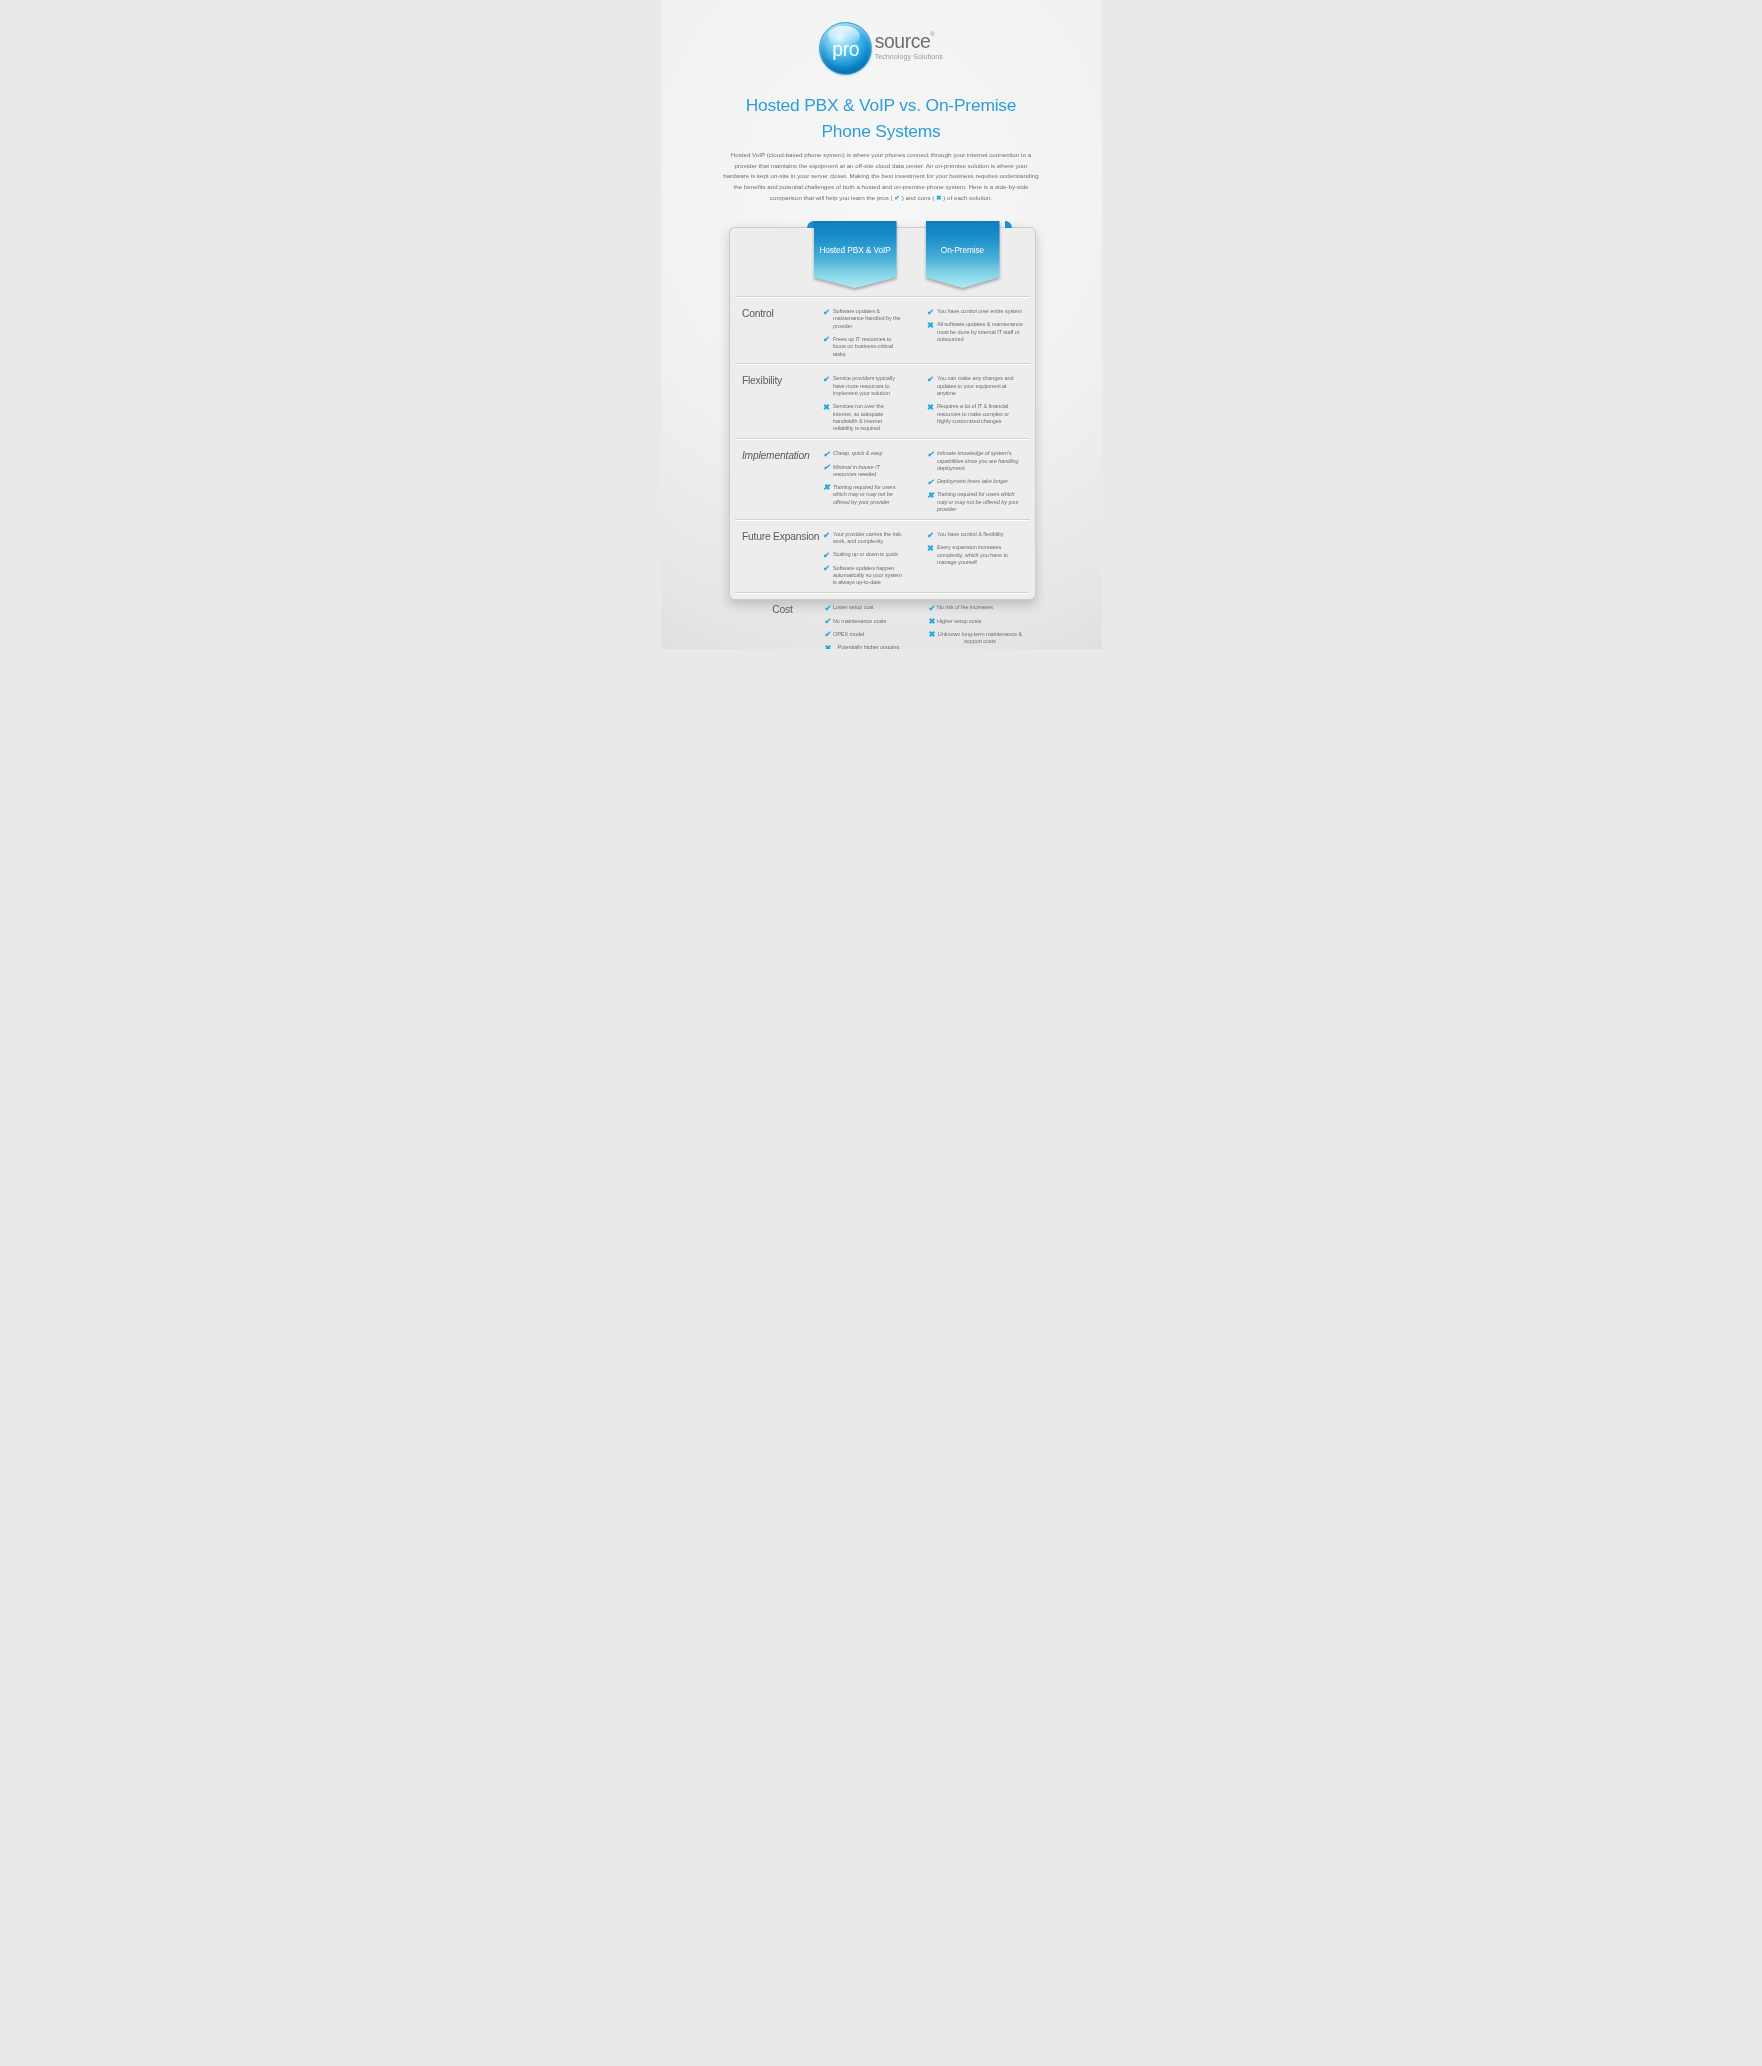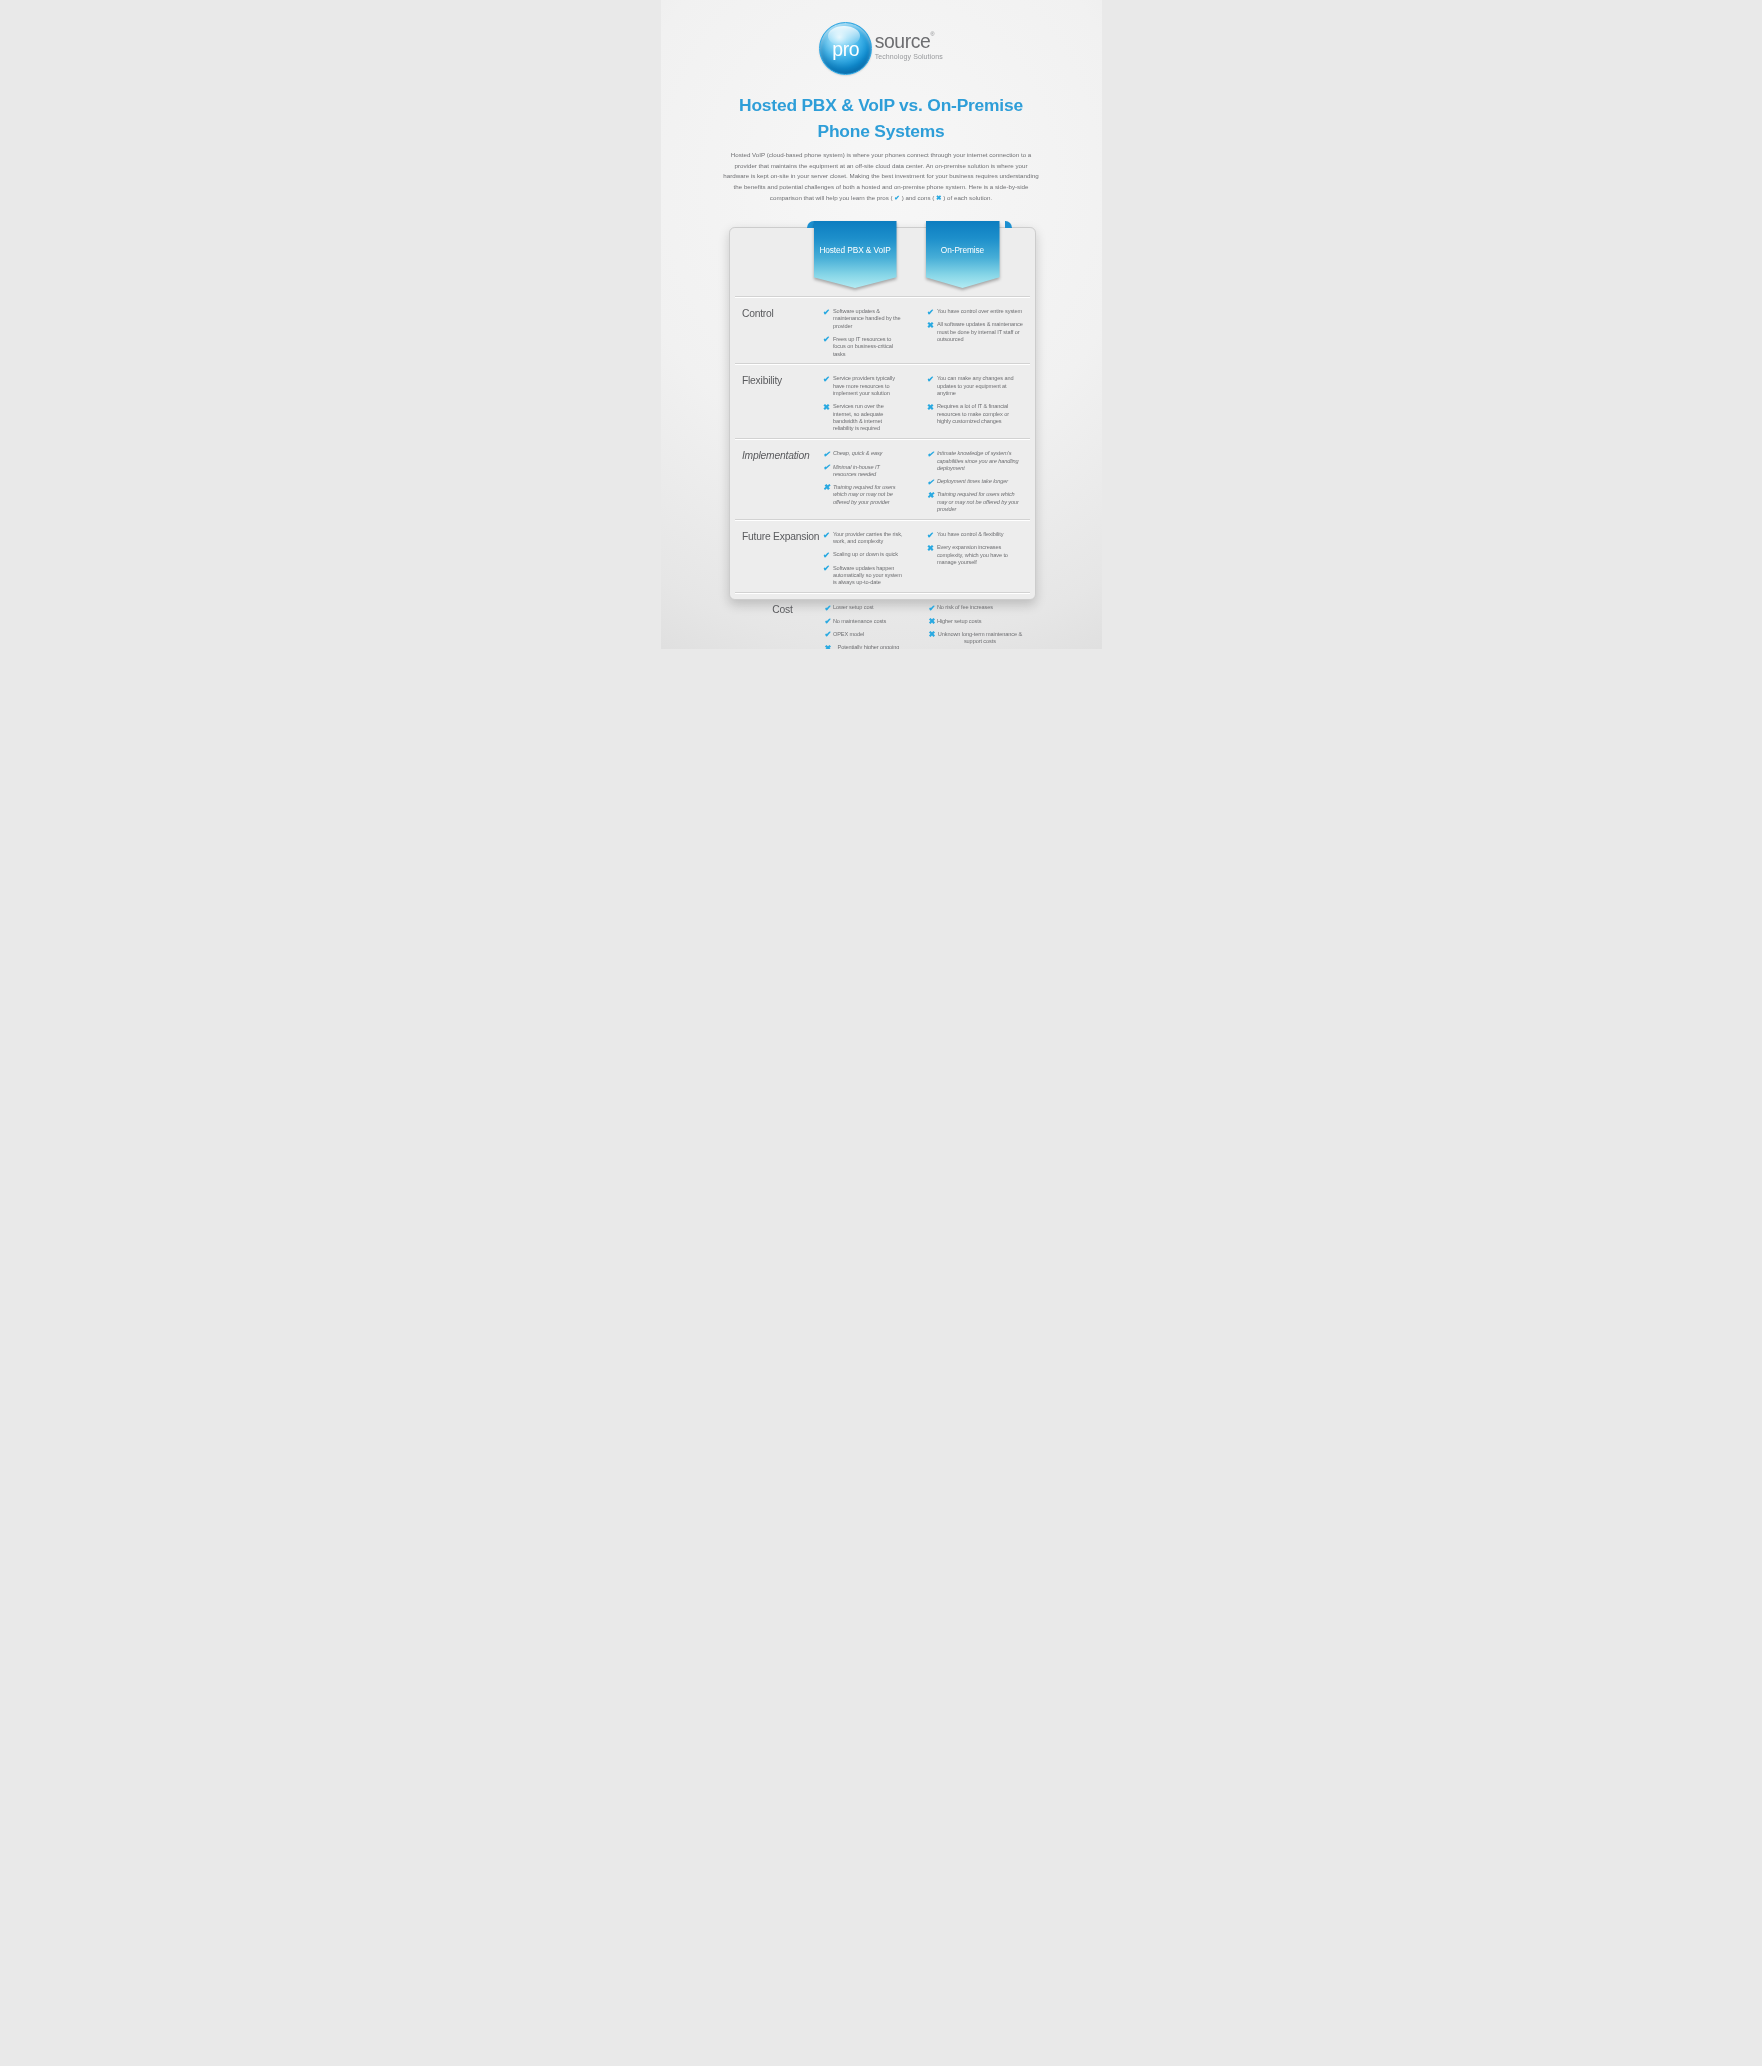--- a/index.html
+++ b/index.html
@@ -26,21 +26,21 @@
     position:absolute;inset:0;display:flex;align-items:center;justify-content:center;
     color:#fff;font-size:19.4px;letter-spacing:-0.4px;padding-top:2.5px;
   }
   .word-block{margin-left:2.5px;padding-top:10px;}
   .source-line{color:#6d6e71;font-size:19.4px;letter-spacing:-0.4px;line-height:1;}
   .reg-mark{font-size:5.4px;vertical-align:11.6px;color:#808285;}
   .tagline{color:#97999c;font-size:7px;margin-top:2.5px;letter-spacing:0.1px;}
   
   .title{
     position:absolute;top:92px;left:0;right:0;text-align:center;color:#2e9ed8;
-    font-size:17.4px;line-height:26px;letter-spacing:-0.2px;font-weight:700;
+    font-size:17.4px;line-height:26px;letter-spacing:-0.2px;font-weight:400;
   }
   
   .intro{
     position:absolute;top:150px;left:50%;transform:translateX(-50%);width:318px;
     text-align:center;color:#6f7073;font-size:6.2px;line-height:10.7px;
   }
   .inline-icon{font-weight:bold;font-size:6.6px;color:#29a9e1;}
   
   .card{
     position:absolute;left:68px;top:227px;width:307px;height:373px;

